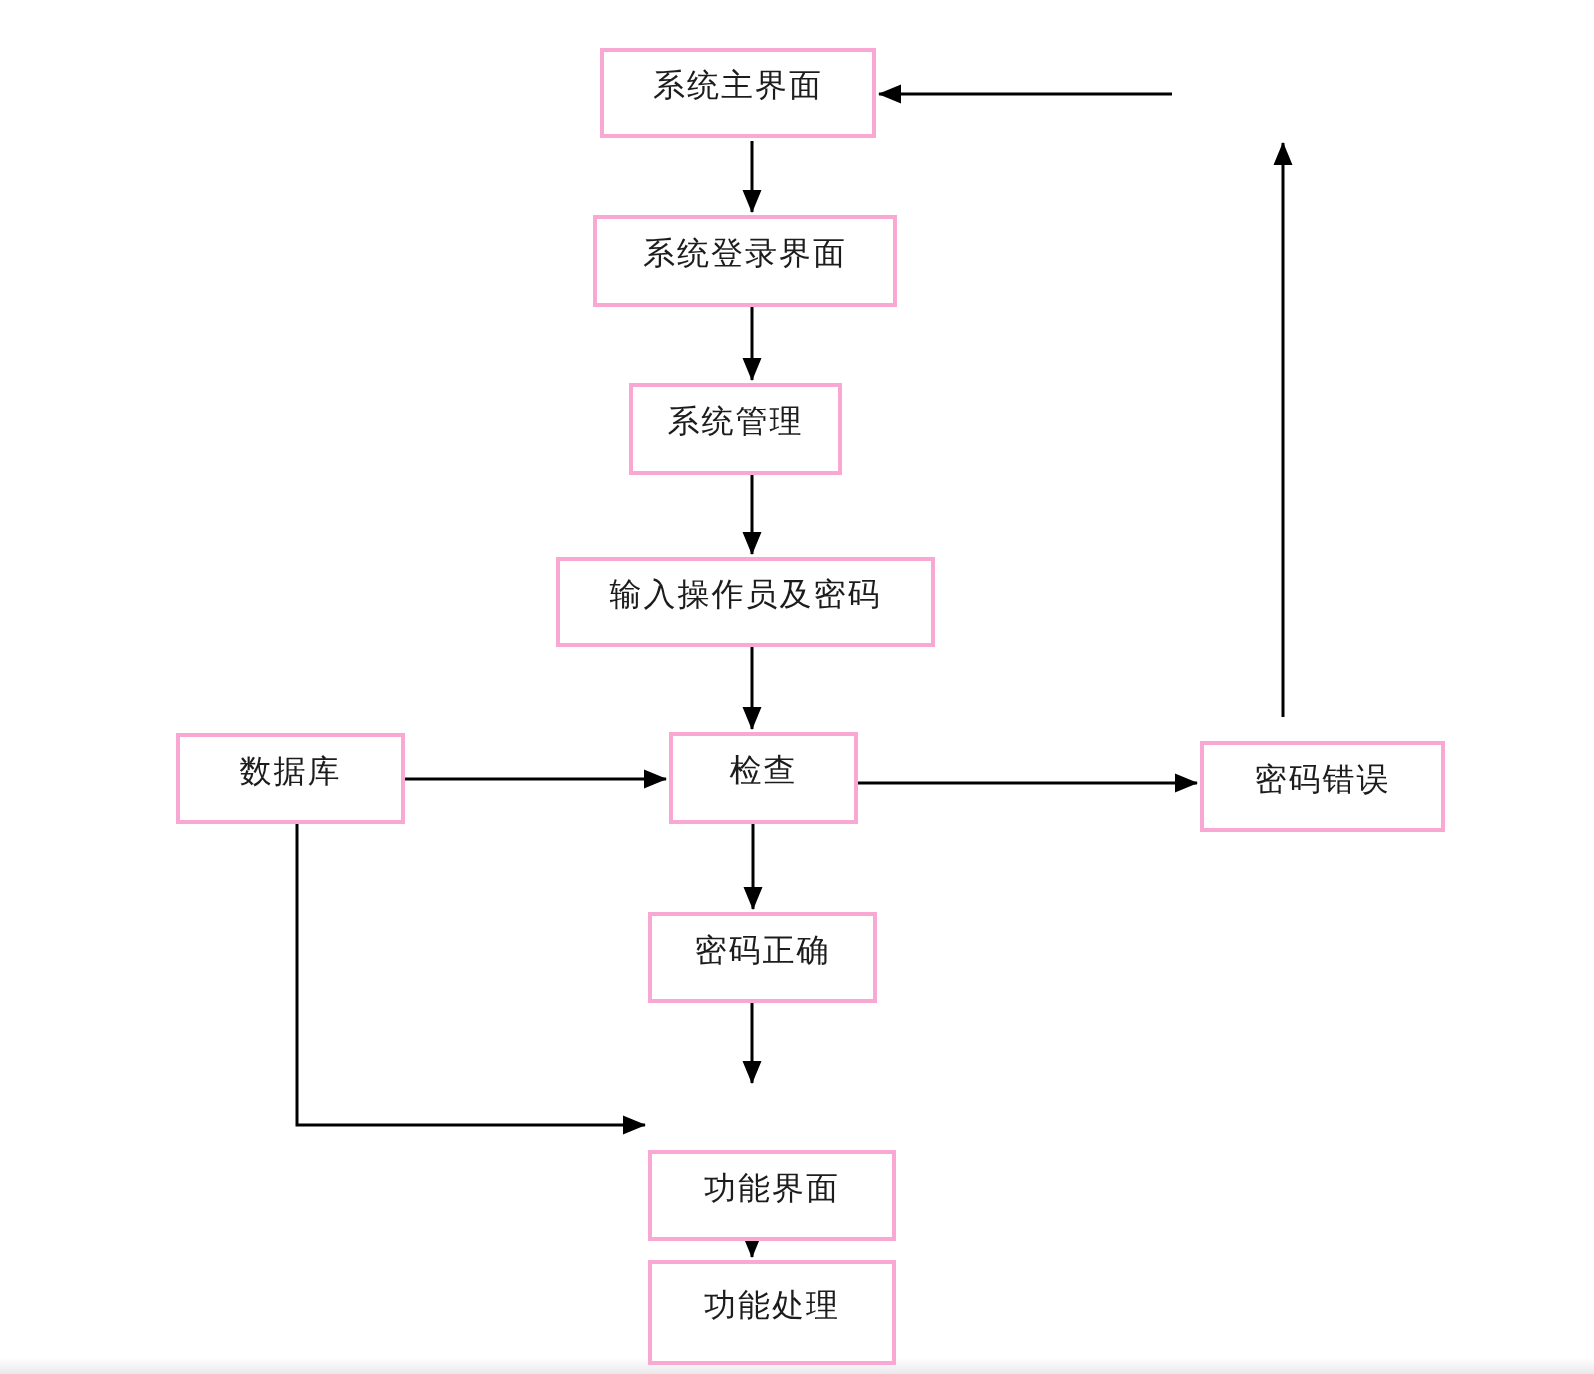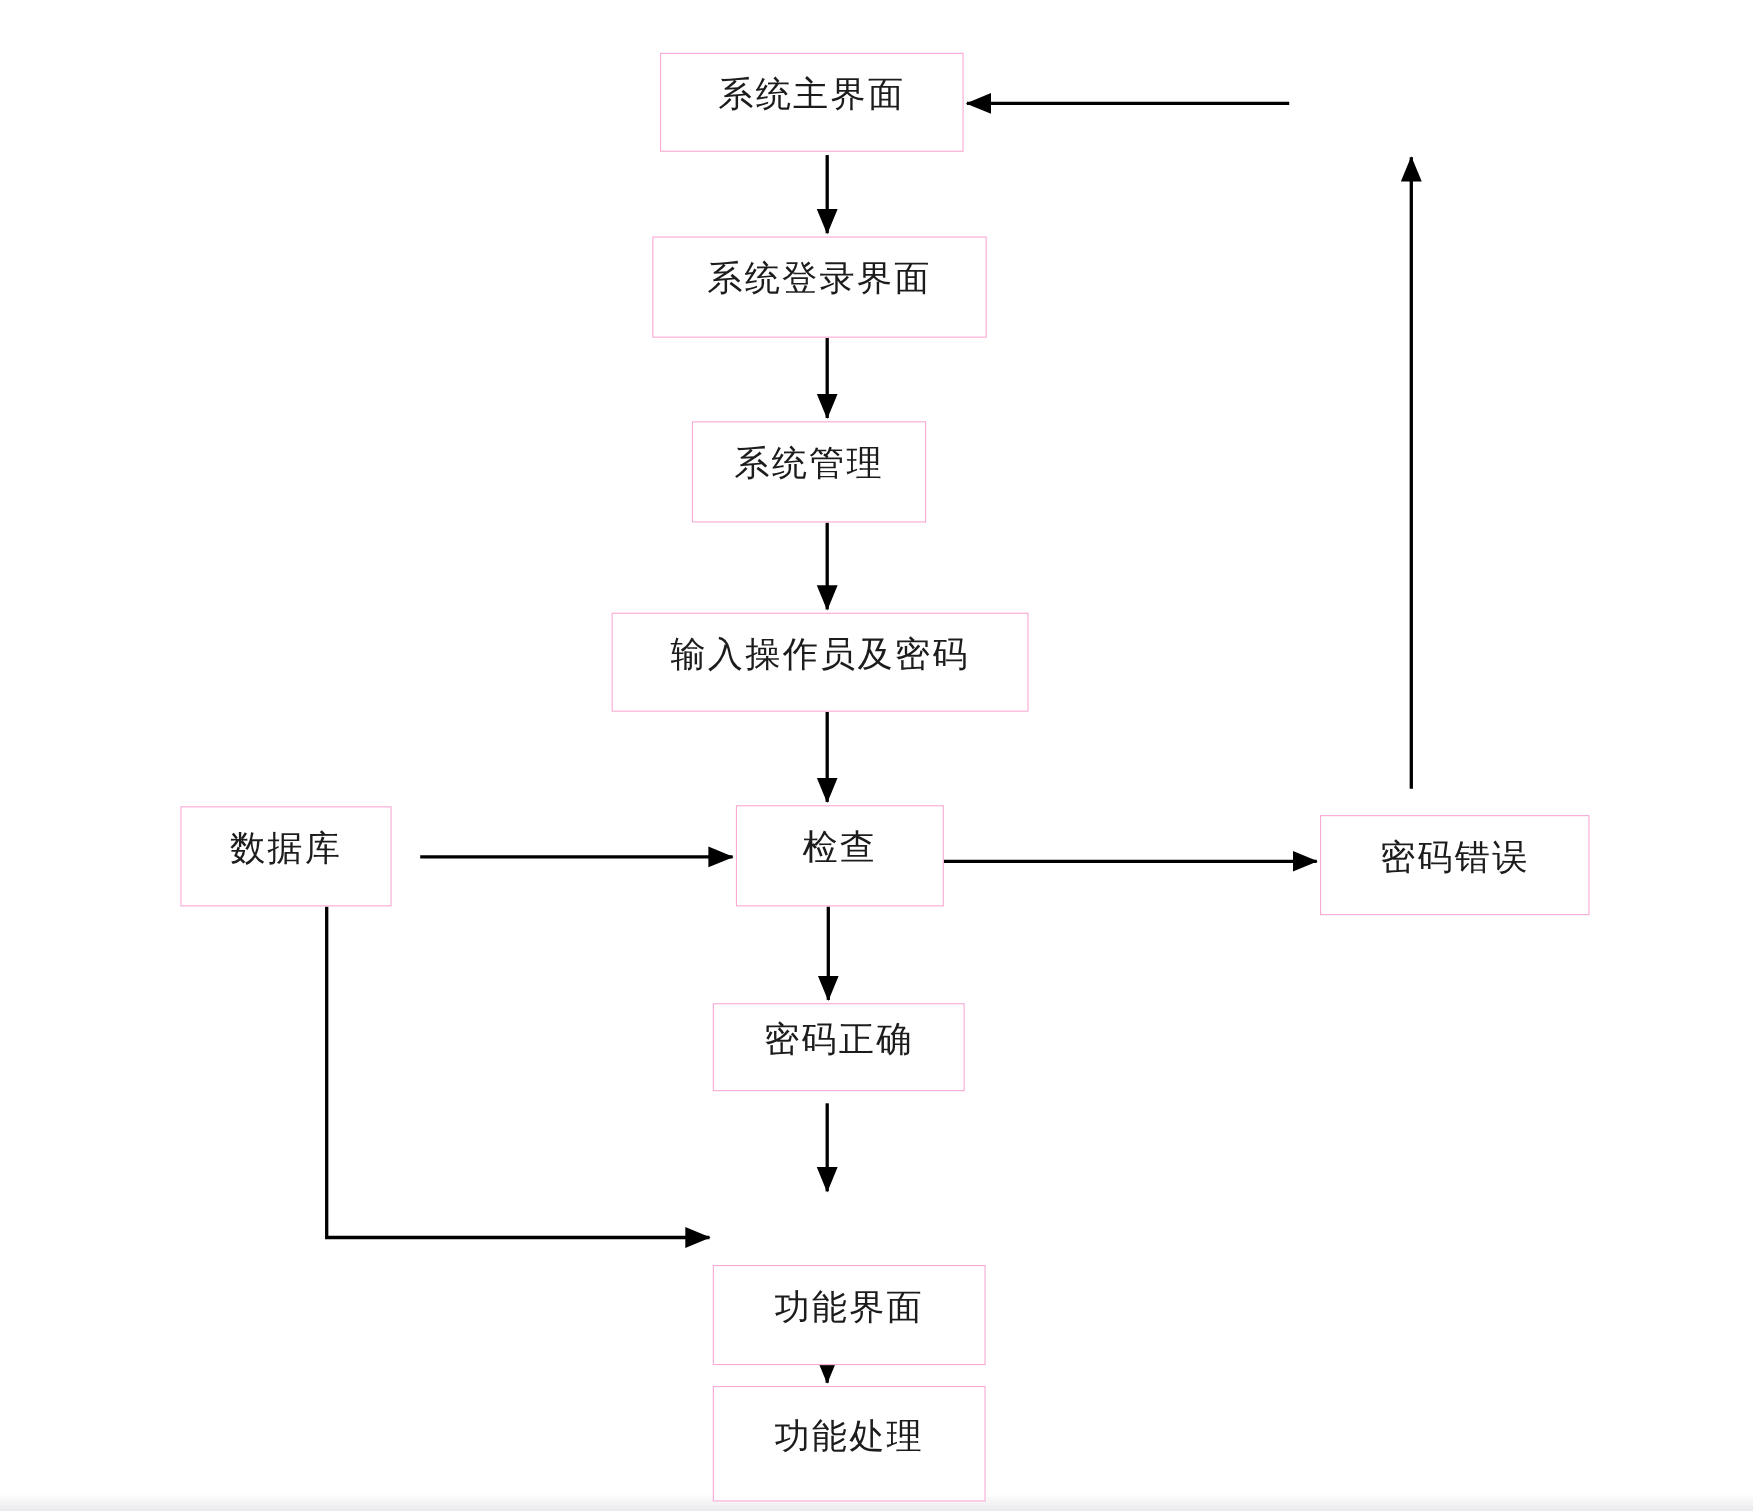--- a/index.html
+++ b/index.html
@@ -24,21 +24,21 @@
     pointer-events: none;
   }
   #edges polyline {
     fill: none;
     stroke: #000000;
     stroke-width: 3;
   }
   .node {
     position: absolute;
     box-sizing: border-box;
-    border: 1px solid #f9a8d4;
+    border: 4px solid #f9a8d4;
     background: #ffffff;
     display: flex;
     align-items: center;
     justify-content: center;
     padding-bottom: 16px;
   }
   .node-label {
     font-size: 32px;
     letter-spacing: 2px;
     color: #1c1c1c;
@@ -87,27 +87,27 @@
     </div>
     <div class="node" style="left: 629px; top: 383px; width: 213px; height: 92px;">
       <span class="node-label">系统管理</span>
     </div>
     <div class="node" style="left: 556px; top: 557px; width: 379px; height: 90px;">
       <span class="node-label">输入操作员及密码</span>
     </div>
     <div class="node" style="left: 669px; top: 732px; width: 189px; height: 92px;">
       <span class="node-label">检查</span>
     </div>
-    <div class="node" style="left: 164px; top: 733px; width: 192px; height: 91px;">
+    <div class="node" style="left: 176px; top: 733px; width: 229px; height: 91px;">
       <span class="node-label">数据库</span>
     </div>
     <div class="node" style="left: 1200px; top: 717px; width: 245px; height: 91px; margin-top: 24px;">
       <span class="node-label">密码错误</span>
     </div>
-    <div class="node" style="left: 648px; top: 912px; width: 229px; height: 80px;">
+    <div class="node" style="left: 648px; top: 912px; width: 229px; height: 91px;">
       <span class="node-label">密码正确</span>
     </div>
     <div class="node" style="left: 648px; top: 1150px; width: 248px; height: 91px;">
       <span class="node-label">功能界面</span>
     </div>
     <div class="node" style="left: 648px; top: 1260px; width: 248px; height: 105px;">
       <span class="node-label">功能处理</span>
     </div>
   </div>
 

